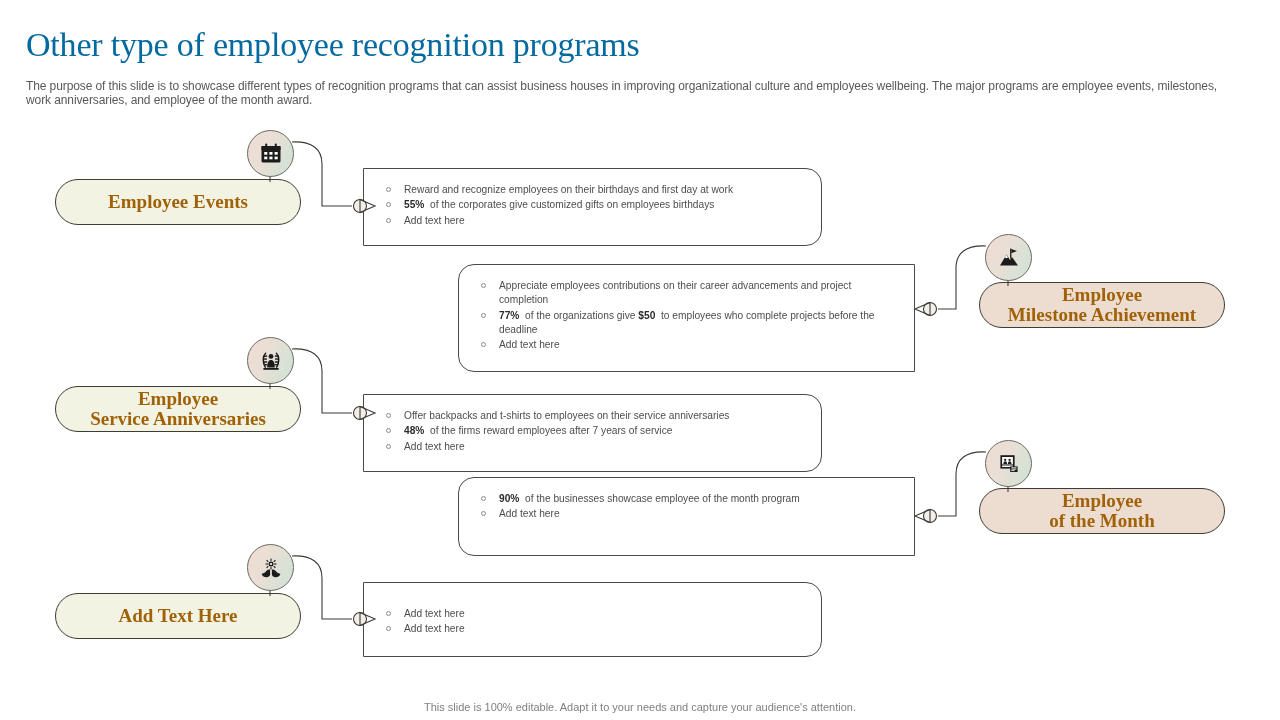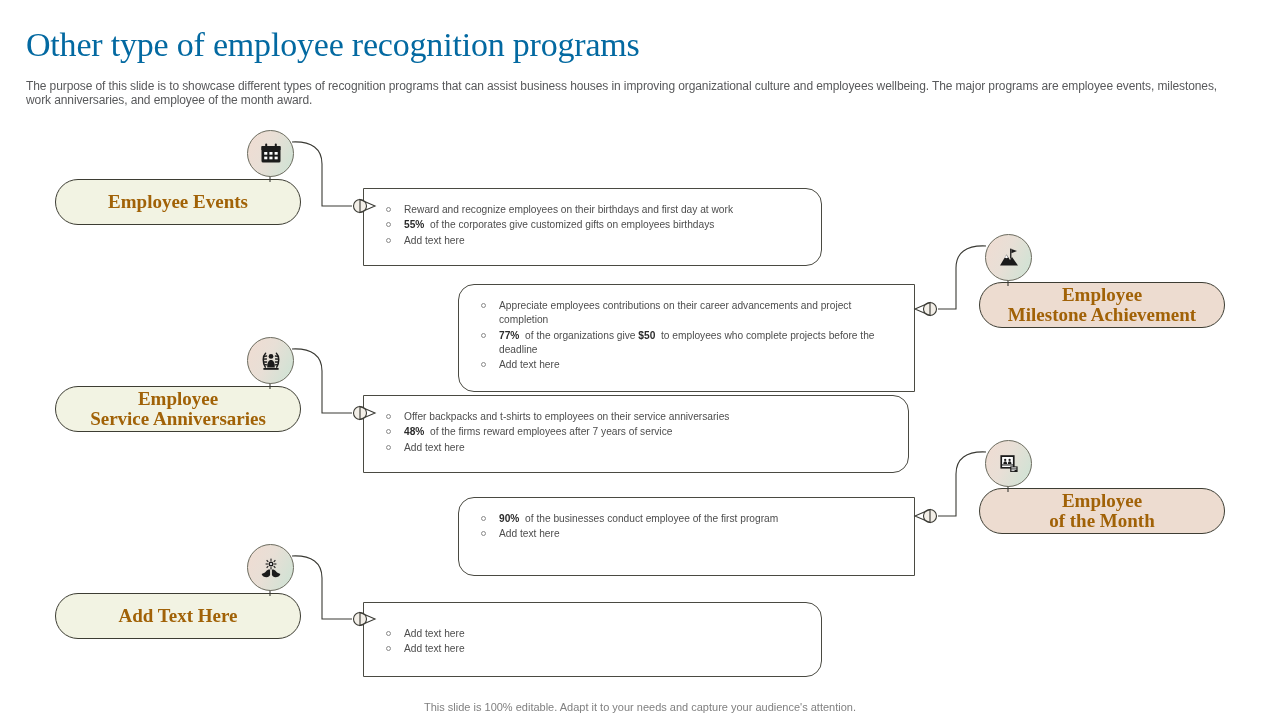--- a/index.html
+++ b/index.html
@@ -59,21 +59,20 @@
   .iconcircle svg{display:block;}
 
   
   .cbox{
     position:absolute;
     box-sizing:border-box;
     background:#ffffff;
     border:1.1px solid #4a4a42;
     border-radius:0 16px 16px 0;
     padding:14px 16px 12px 18px;
-    margin-top:20px;
   }
   .cbox.sharp{border-radius:16px 0 0 16px;}
   .blist{list-style:none;margin:0;padding:0;}
   .blist li{
     position:relative;
     padding-left:22px;
     font-size:10.2px;
     line-height:14.3px;
     color:#4d4d4d;
     margin-bottom:1px;
@@ -188,21 +187,21 @@
       <path d="M17.4 4.2 C20.4 7 20.5 13.6 17.7 18.2" stroke="#1b1b1b" stroke-width="1.5" fill="none" stroke-linecap="round"></path>
       <path d="M5.3 7.4 L7.6 7.0 M5.0 10.2 L7.4 10.0 M5.3 13.0 L7.6 13.0 M6.1 15.6 L8.1 15.8" stroke="#1b1b1b" stroke-width="1.3" stroke-linecap="round"></path>
       <path d="M18.7 7.4 L16.4 7.0 M19.0 10.2 L16.6 10.0 M18.7 13.0 L16.4 13.0 M17.9 15.6 L15.9 15.8" stroke="#1b1b1b" stroke-width="1.3" stroke-linecap="round"></path>
       <rect x="4.4" y="19" width="15.2" height="1.8" fill="#1b1b1b"></rect>
     </svg>
   </div>
   <div class="pill cream" style="left:55px;top:386px;width:246px;height:46px;flex-direction:column;line-height:20px;">
     <span>Employee</span>
     <span>Service Anniversaries</span>
   </div>
-  <div class="cbox" style="left:363px;top:375px;width:546px;height:78px;">
+  <div class="cbox" style="left:363px;top:394px;width:459px;height:78px;">
     <ul class="blist">
       <li><span class="mk"></span><span>Offer backpacks and t-shirts to employees on their service anniversaries</span></li>
       <li><span class="mk"></span><b>48%</b>&nbsp;&nbsp;<span>of the firms reward employees after 7 years of service</span></li>
       <li><span class="mk"></span><span>Add text here</span></li>
     </ul>
   </div>
 
   <div class="iconcircle" style="left:985px;top:440px;">
     <svg width="24" height="24" viewBox="0 0 24 24">
       <rect x="3.4" y="3.2" width="14.2" height="13.4" fill="#1b1b1b"></rect>
@@ -215,21 +214,21 @@
       <rect x="13.2" y="14.4" width="7.4" height="5.6" fill="#1b1b1b"></rect>
       <path d="M14.4 15.8 h5 M14.4 17.2 h5 M14.4 18.6 h3.2" stroke="#ffffff" stroke-width="0.85"></path>
     </svg>
   </div>
   <div class="pill blush" style="left:979px;top:488px;width:246px;height:46px;flex-direction:column;line-height:20px;">
     <span>Employee</span>
     <span>of the Month</span>
   </div>
   <div class="cbox sharp" style="left:458px;top:477px;width:457px;height:79px;">
     <ul class="blist">
-      <li><span class="mk"></span><b>90%</b>&nbsp;&nbsp;<span>of the businesses conduct employee of the first program</span></li>
+      <li><span class="mk"></span><b>90%</b>&nbsp;&nbsp;<span>of the businesses showcase employee of the month program</span></li>
       <li><span class="mk"></span><span>Add text here</span></li>
     </ul>
   </div>
 
   <div class="iconcircle" style="left:247px;top:544px;">
     <svg width="24" height="24" viewBox="0 0 24 24">
       <g fill="#1b1b1b">
         <circle cx="12" cy="8" r="2.5"></circle>
         <circle cx="12" cy="8" r="1.1" fill="#ffffff"></circle>
         <rect x="11.45" y="2.6" width="1.1" height="2.3"></rect>

